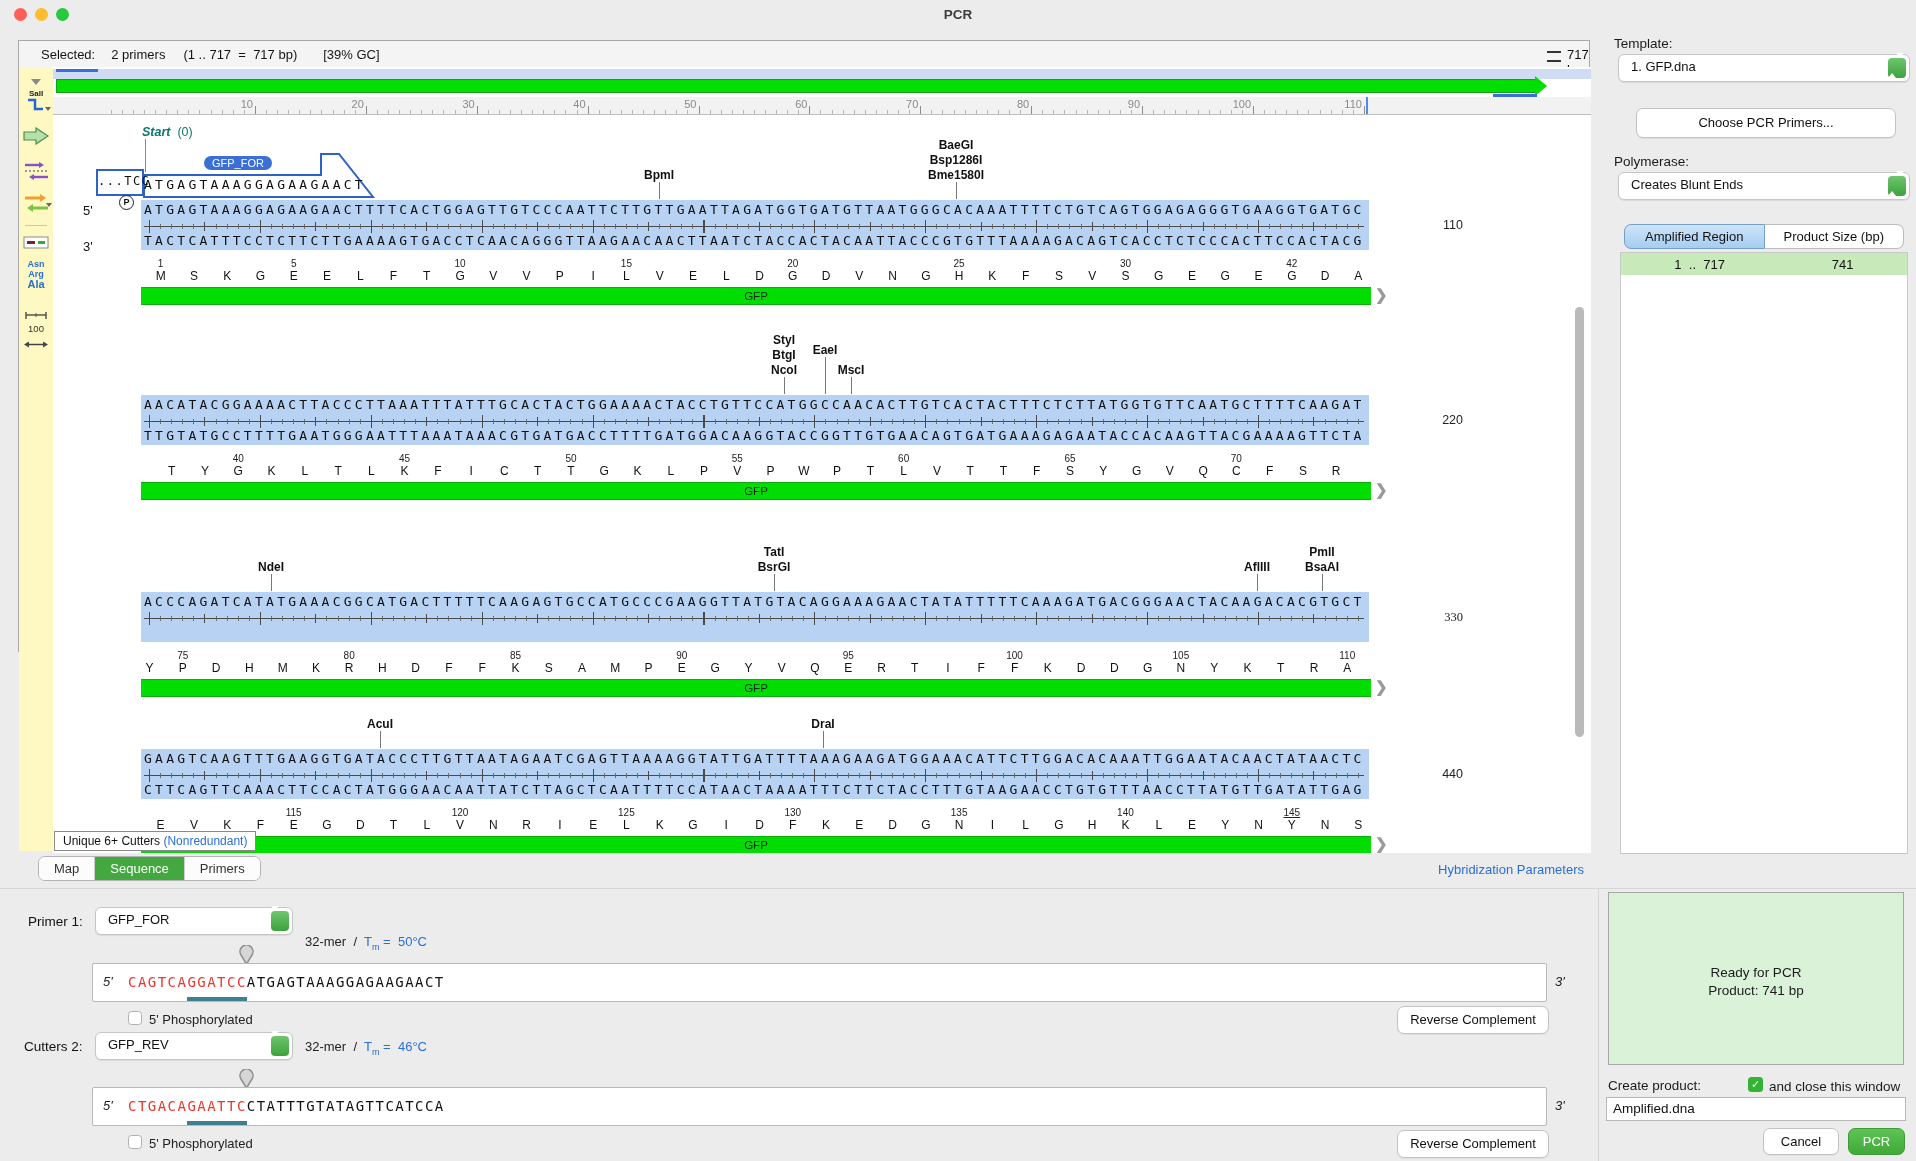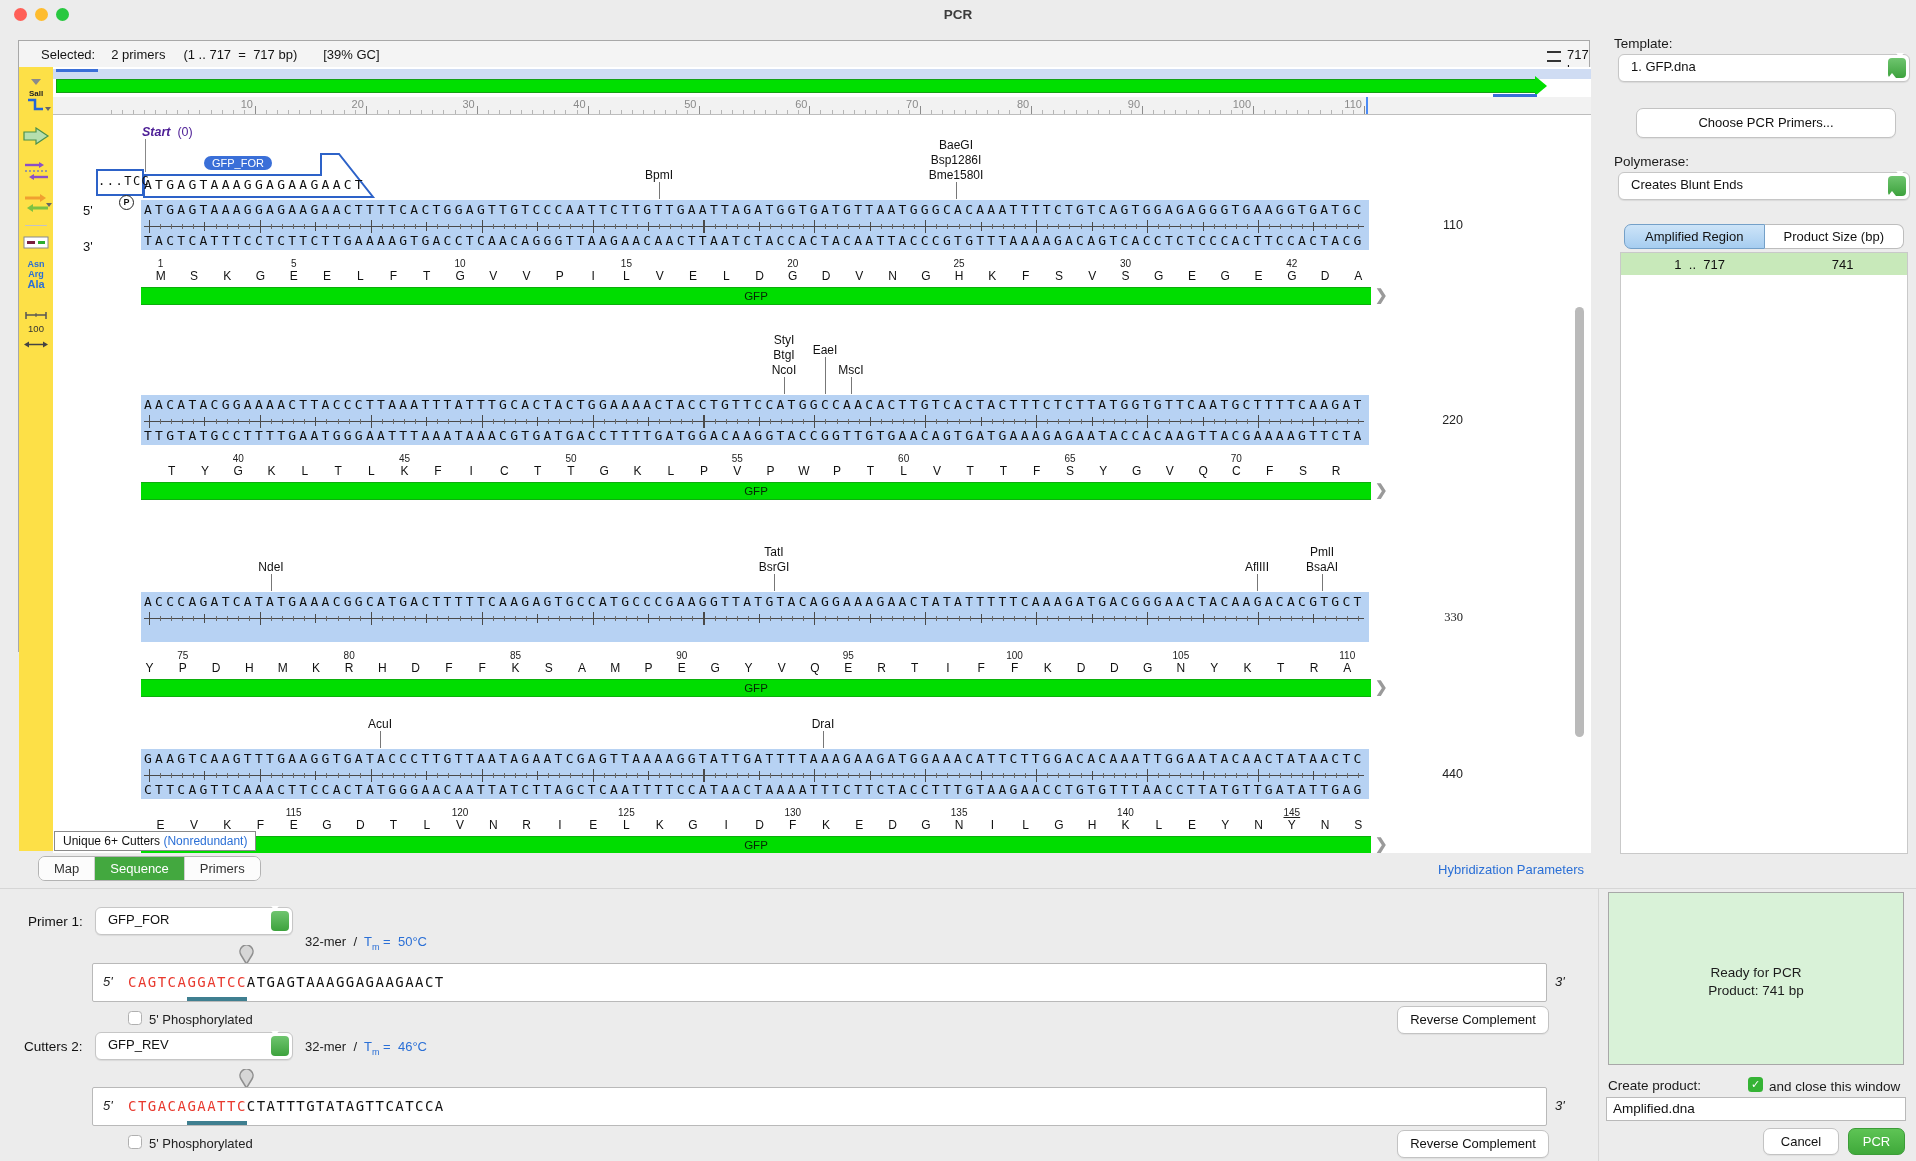--- a/index.html
+++ b/index.html
@@ -8,21 +8,21 @@
   
   #titlebar{left:0;top:0;width:1916px;height:30px;}
   .tl{width:13px;height:13px;border-radius:50%;top:8px;}
   #title{left:0;top:7px;width:1916px;text-align:center;font-size:13.5px;font-weight:bold;color:#3d3d3d;}
   
   #seqpanel{left:18px;top:40px;width:1572px;height:612px;background:#fff;border:1px solid #a8a8a8;box-sizing:border-box;}
   #seqheader{left:0;top:0;width:1570px;height:26px;background:#f4f4f4;border-bottom:1px solid #c9c9c9;font-size:13px;color:#141414;white-space:pre;}
   #seqheader span{display:inline-block;margin-top:6px;}
   #lenicon{left:1528px;top:10px;width:14px;height:7px;border-top:2.5px solid #333;border-bottom:2.5px solid #333;}
   #lenbadge{left:1548px;top:6px;font-size:13px;color:#141414;}
-  #ltoolbar{left:0;top:26px;width:34px;height:784px;background:#fde047;border-right:1px solid #dcdcdc;}
+  #ltoolbar{left:0;top:26px;width:34px;height:784px;background:#fef9c3;border-right:1px solid #dcdcdc;}
   .ticon{left:3px;width:28px;text-align:center;color:#555;}
   .enzname{font-size:8px;font-weight:bold;color:#222;}
   .aatxt{font-size:9px;color:#2a6fd6;line-height:10px;font-weight:bold;}
   #content{left:34px;top:26px;width:1538px;height:786px;background:#fff;overflow:hidden;}
   #ovstrip{left:0;top:2px;width:1538px;height:10px;background:#cfdcf3;}
   .pseg{background:#3a6fd8;height:3px;}
   .ovgreen{left:3px;top:12px;width:1478px;height:12px;background:#00df00;border:1px solid #15a015;}
   .ovgreen:after{content:'';position:absolute;right:-12px;top:-4px;border-left:12px solid #00df00;border-top:10px solid transparent;border-bottom:10px solid transparent;}
   #topruler{left:0;top:30px;width:1538px;height:17px;background:#f2f2f2;border-bottom:1px solid #bdbdbd;}
   .rtick{position:absolute;width:1px;background:#a5a5a5;bottom:0;}
@@ -37,25 +37,25 @@
       repeating-linear-gradient(90deg,#4a4a4a 0 1px,transparent 1px 110.9px),
       repeating-linear-gradient(90deg,#4a4a4a 0 1px,transparent 1px 55.45px),
       repeating-linear-gradient(90deg,#6b6b6b 0 1px,transparent 1px 11.09px),
       linear-gradient(#4a4a4a,#4a4a4a);
     background-size:100% 13px,100% 9px,100% 5px,100% 1px;
     background-position:5px 0,5px 2px,5px 4px,0 6px;
     background-repeat:repeat-x,repeat-x,repeat-x,no-repeat;}
   .aanum{position:absolute;font-size:10px;color:#222;transform:translateX(-50%);}
   .aalet{position:absolute;font-size:12px;color:#111;transform:translateX(-50%);}
   .rightnum{position:absolute;width:48px;text-align:right;font-size:12.5px;color:#222;}
-  .enz{position:absolute;font-size:12px;font-weight:normal;color:#111;transform:translateX(-50%);white-space:nowrap;}
+  .enz{position:absolute;font-size:12px;font-weight:bold;color:#111;transform:translateX(-50%);white-space:nowrap;}
   .enzline{position:absolute;width:1px;background:#777;}
   .gfpbar{position:absolute;height:16px;background:#00dd00;border-top:1px solid #0cae0c;border-bottom:1px solid #0cae0c;text-align:center;font-size:11.5px;color:#052805;line-height:16px;}
   .gfpchev{position:absolute;font-size:15px;color:#9a9a9a;font-weight:bold;}
-  #startlbl{font-size:12.5px;color:#4c1d95;}
+  #startlbl{font-size:12.5px;color:#0f766e;}
   #startlbl i{font-weight:bold;}
   .thinline{position:absolute;width:1px;background:#888;}
   #gfpforpill{background:#3a6fd8;color:#fff;font-size:11px;border-radius:8px;padding:1px 8px;}
   #tccbox{border:2px solid #2d62c8;background:#fff;font-family:"DejaVu Sans Mono",monospace;font-size:12px;letter-spacing:1.5px;color:#111;padding-top:3px;text-align:center;}
   #pcirc{width:13px;height:13px;border:1.5px solid #222;border-radius:50%;font-size:9px;font-weight:bold;text-align:center;line-height:13px;color:#111;background:#fff;}
   .primelbl{font-size:13px;color:#111;}
   #cutterbox{background:#fff;border:1px solid #8a8a8a;font-size:12px;color:#111;padding:2px 8px;white-space:pre;}
   #cutterbox .blue{color:#2a6fd6;}
   
   #tabstrip{left:0;top:852px;width:1916px;height:36px;}

